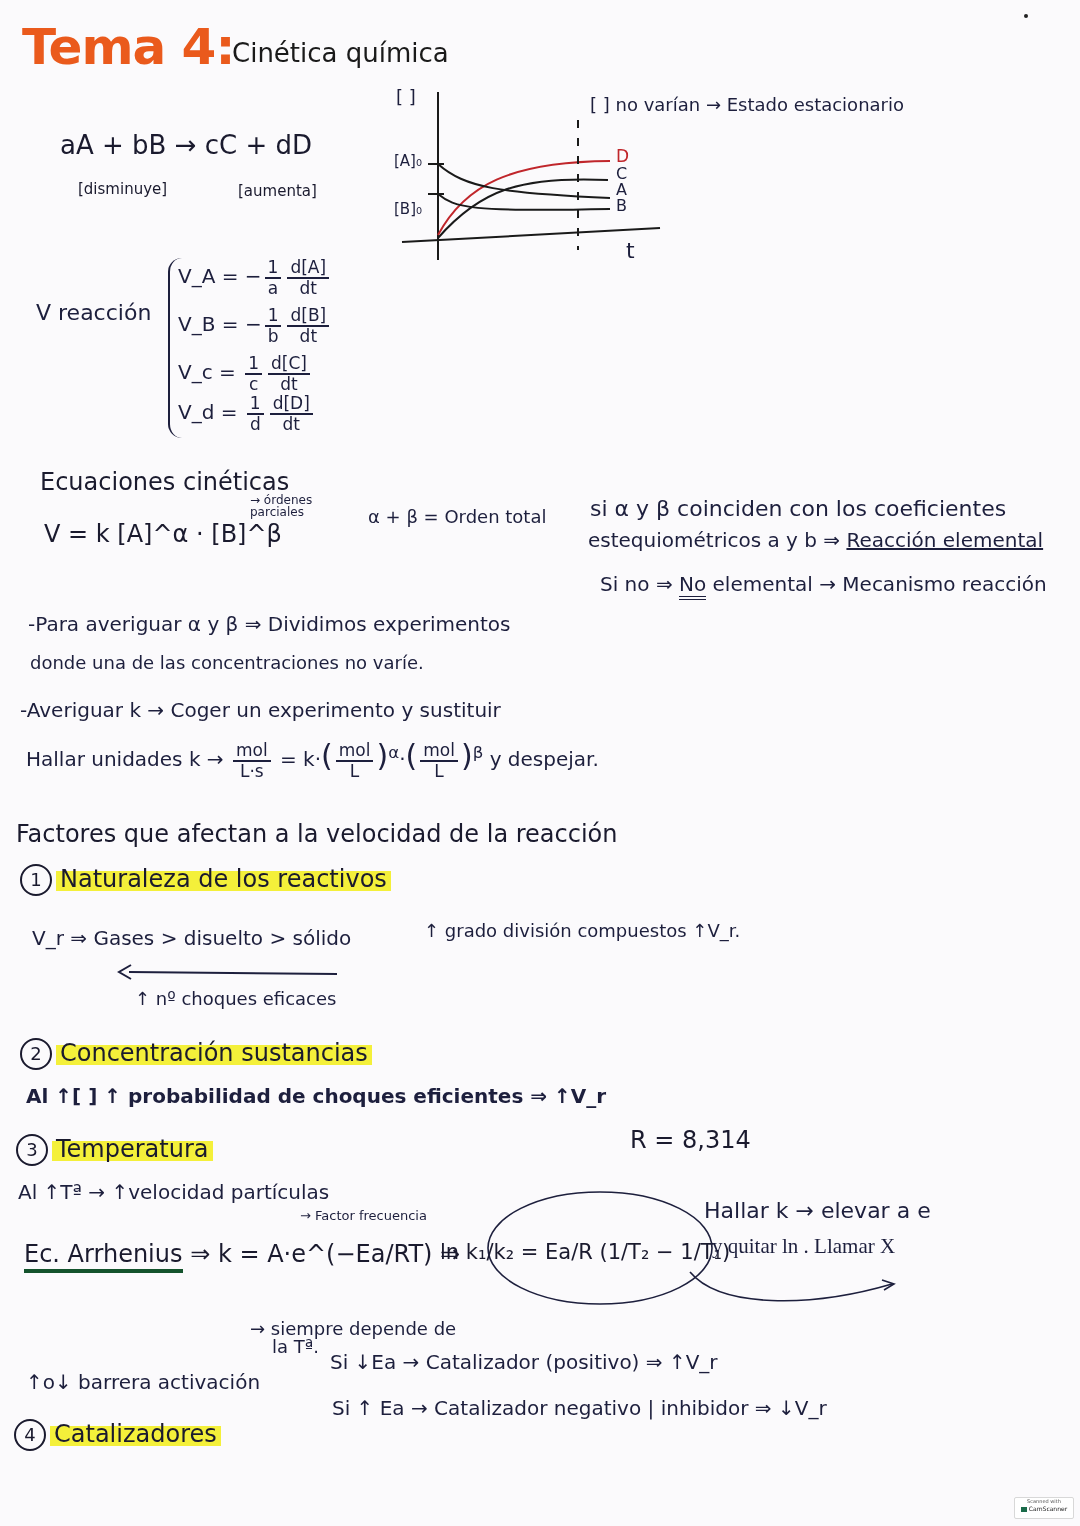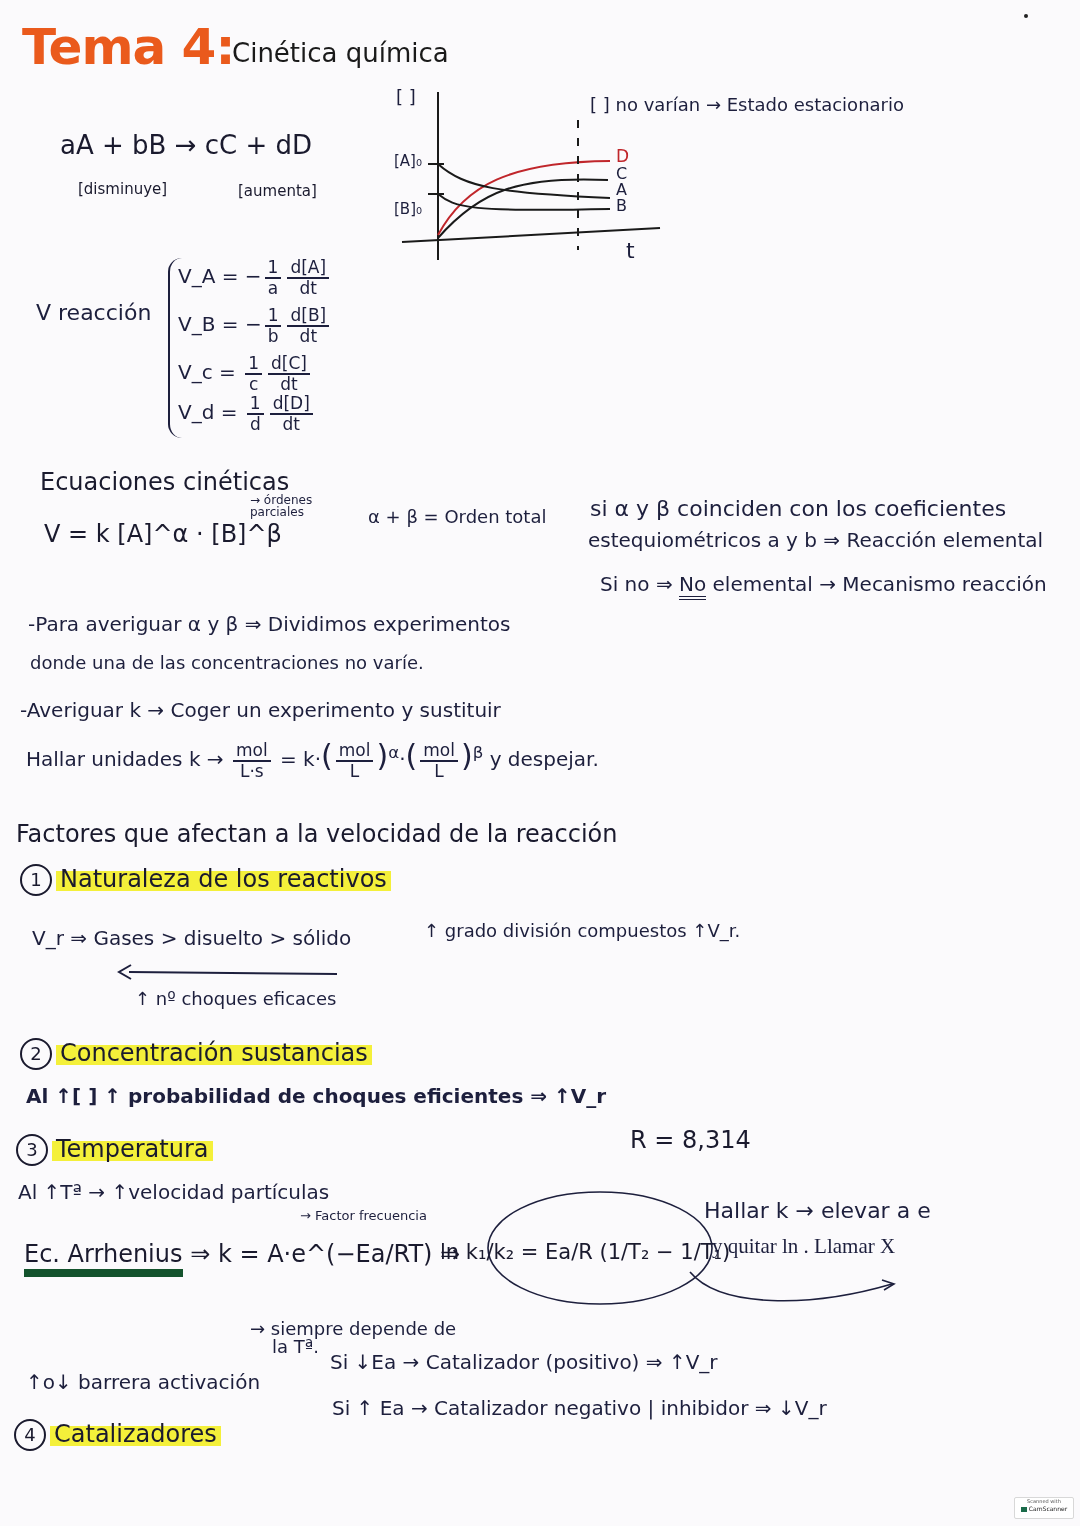--- a/index.html
+++ b/index.html
@@ -14,39 +14,39 @@
       left: 22px; top: 18px; font-size: 50px; font-weight: bold;
       color: #ea5a1c; letter-spacing: -1px;
     }
     .title-sub { left: 232px; top: 38px; font-size: 26px; color: #1a1a1a; }
     .eq-main { left: 60px; top: 130px; font-size: 26px; color: #1a1a2e; }
     .br-small { font-size: 15px; color: #1a1a2e; }
     .hl {
       background: linear-gradient(transparent 20%, #f4f03a 20%, #f4f03a 92%, transparent 92%);
       padding: 0 4px;
     }
-    .hl-under { border-bottom: 8px solid #14532d; padding-bottom: 1px; }
+    .hl-under { border-bottom: 4px solid #14532d; padding-bottom: 1px; }
     .h-sec { font-size: 24px; color: #1a1a2e; }
     .txt { font-size: 20px; color: #1d1f3d; }
     .txt-sm { font-size: 18px; color: #1d1f3d; }
     .circled {
       display: inline-block; width: 28px; height: 28px; border: 2px solid #1a1a2e;
       border-radius: 50%; text-align: center; line-height: 28px; font-size: 18px;
       margin-right: 4px; vertical-align: middle;
     }
     .frac { display: inline-flex; flex-direction: column; align-items: center; vertical-align: middle; margin: 0 3px; }
     .frac .num { border-bottom: 2px solid #1d1f3d; padding: 0 3px; line-height: 1.1; }
     .frac .den { line-height: 1.1; }
     .vbrace {
       position: absolute; left: 168px; top: 258px; width: 18px; height: 180px;
       border-left: 2px solid #1d1f3d; border-radius: 14px 0 0 14px;
     }
     .vrow { position: absolute; left: 178px; font-size: 20px; }
     .vrow .frac { font-size: 17px; }
-    .underline { }
+    .underline { text-decoration: underline; }
     .double-ul { border-bottom: 4px double #1d1f3d; }
     .cam {
       position: absolute; left: 1014px; top: 1497px; width: 58px; height: 20px;
       border: 1px solid #d8d8d8; background: #ffffff; border-radius: 2px;
       font-size: 5px; color: #555; text-align: center; line-height: 7px;
     }
     .cam .logo {
       display: inline-block; width: 6px; height: 5px; background: #1a6b4a; vertical-align: middle; margin-right: 2px;
     }
     .dot { position: absolute; width: 4px; height: 4px; background: #222; border-radius: 50%; }

